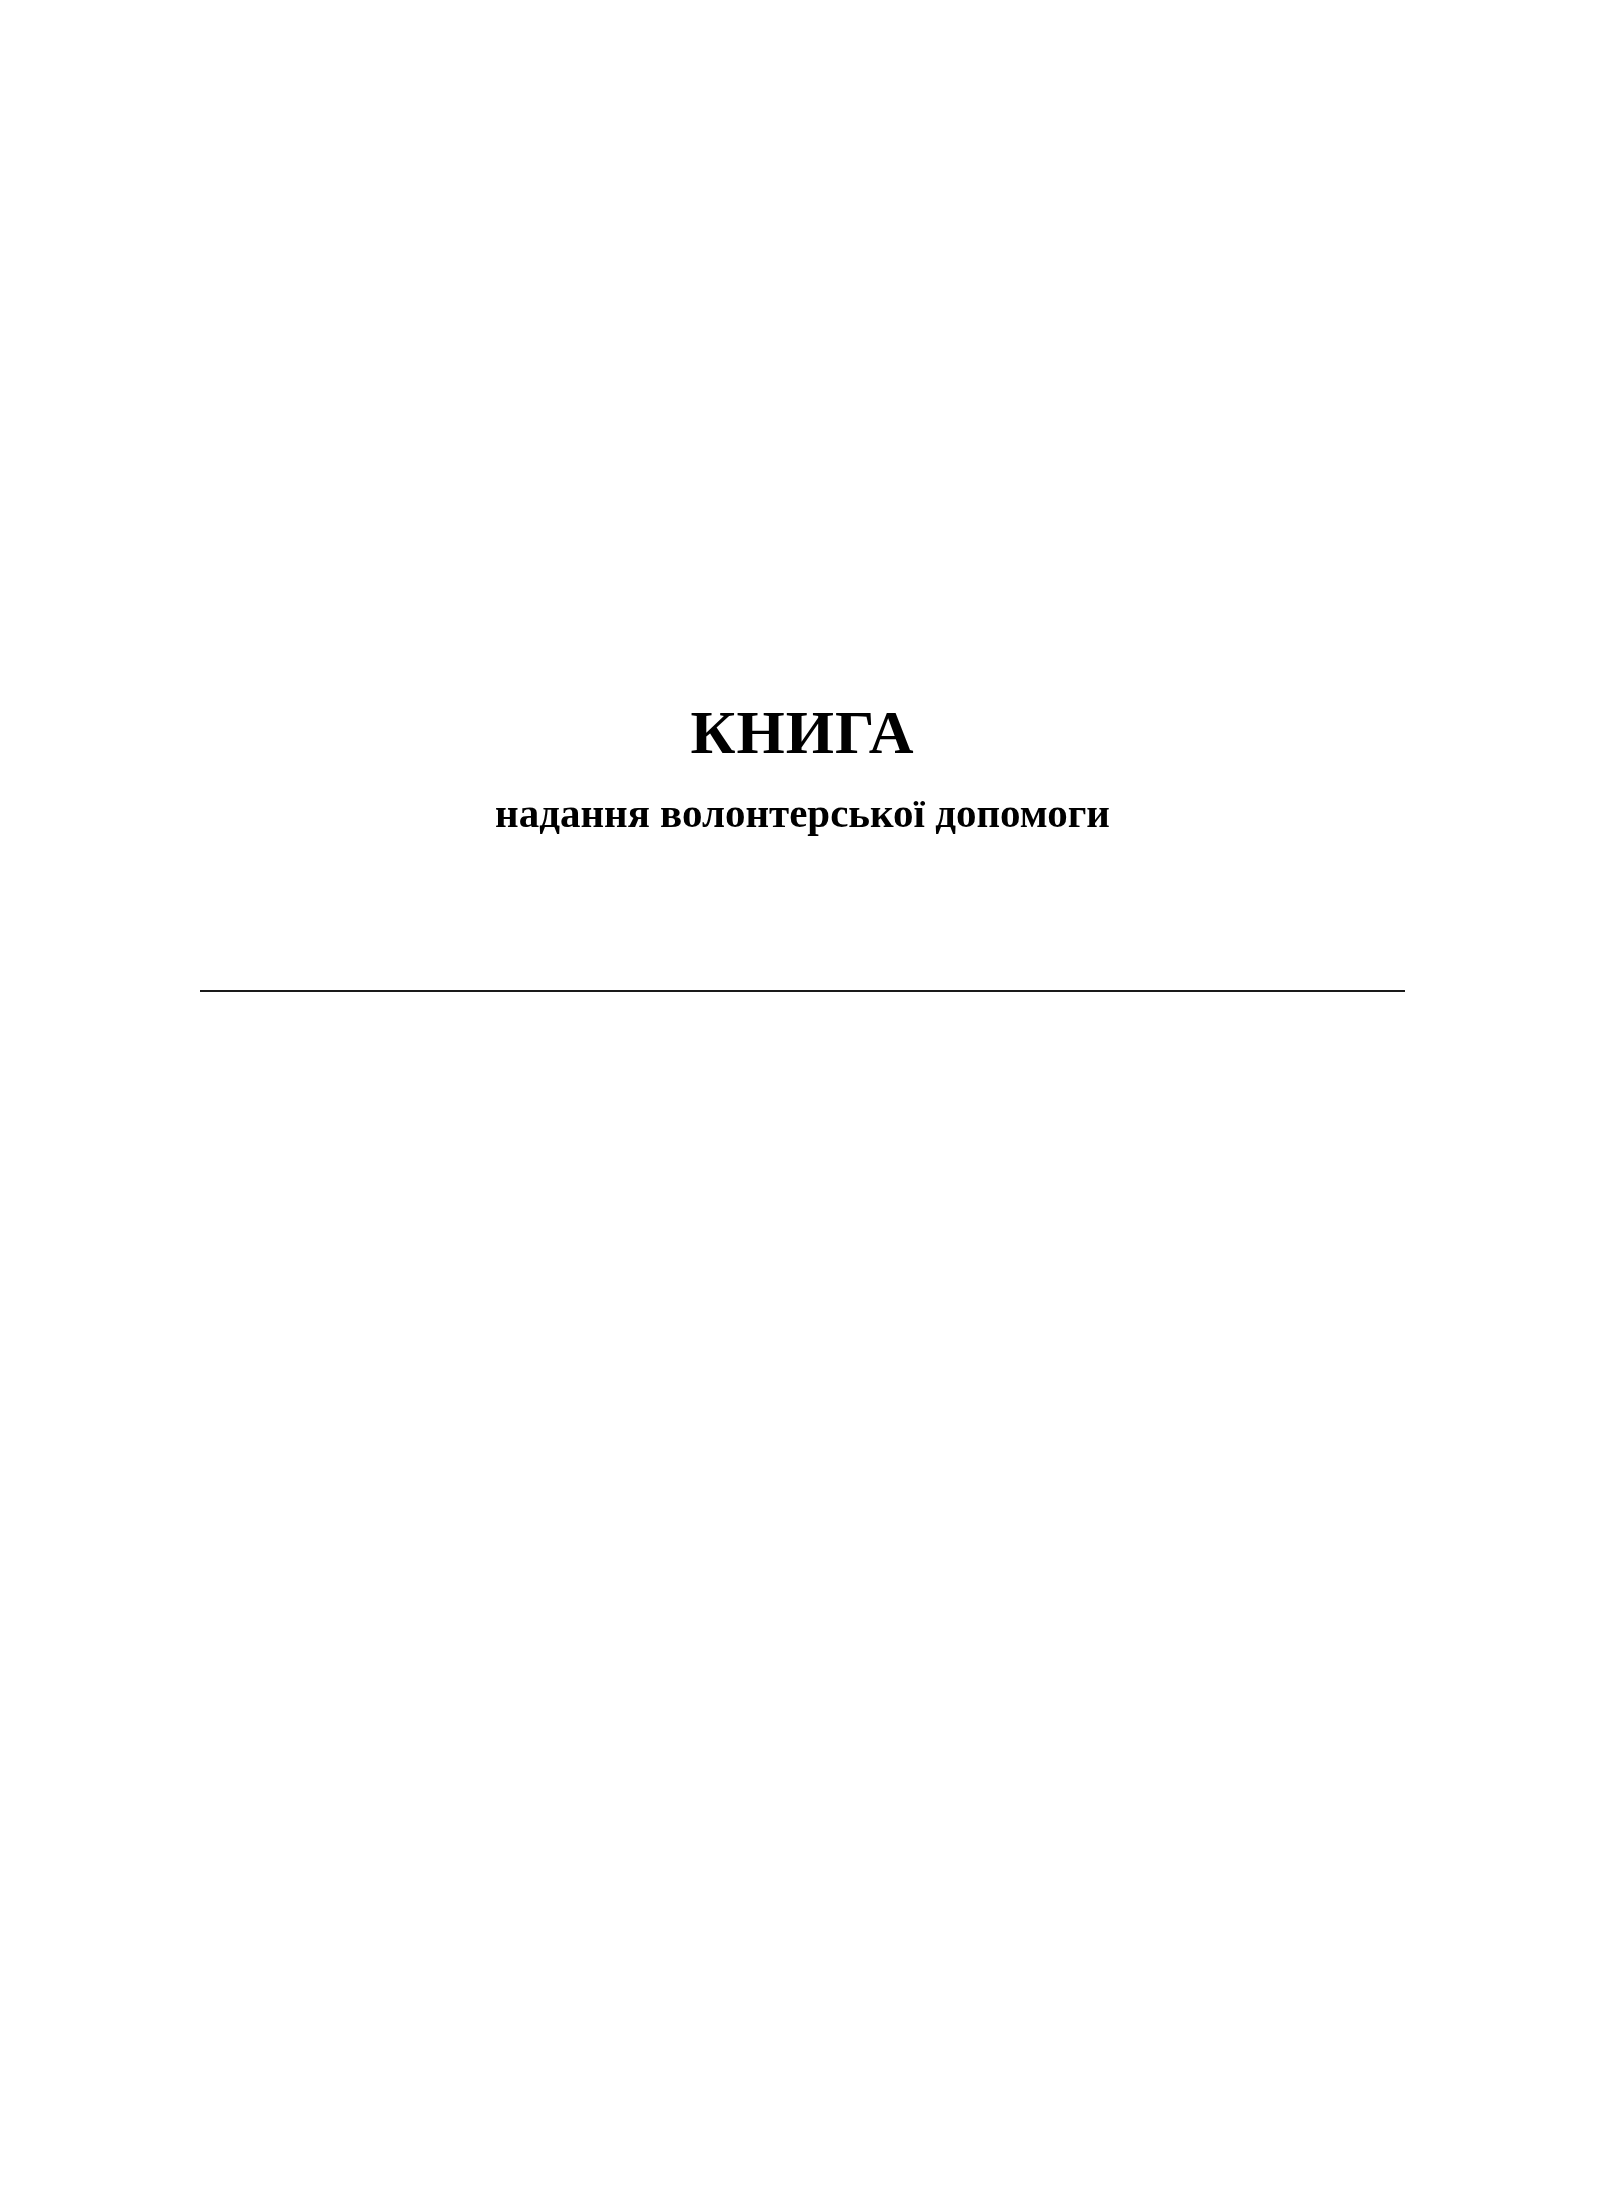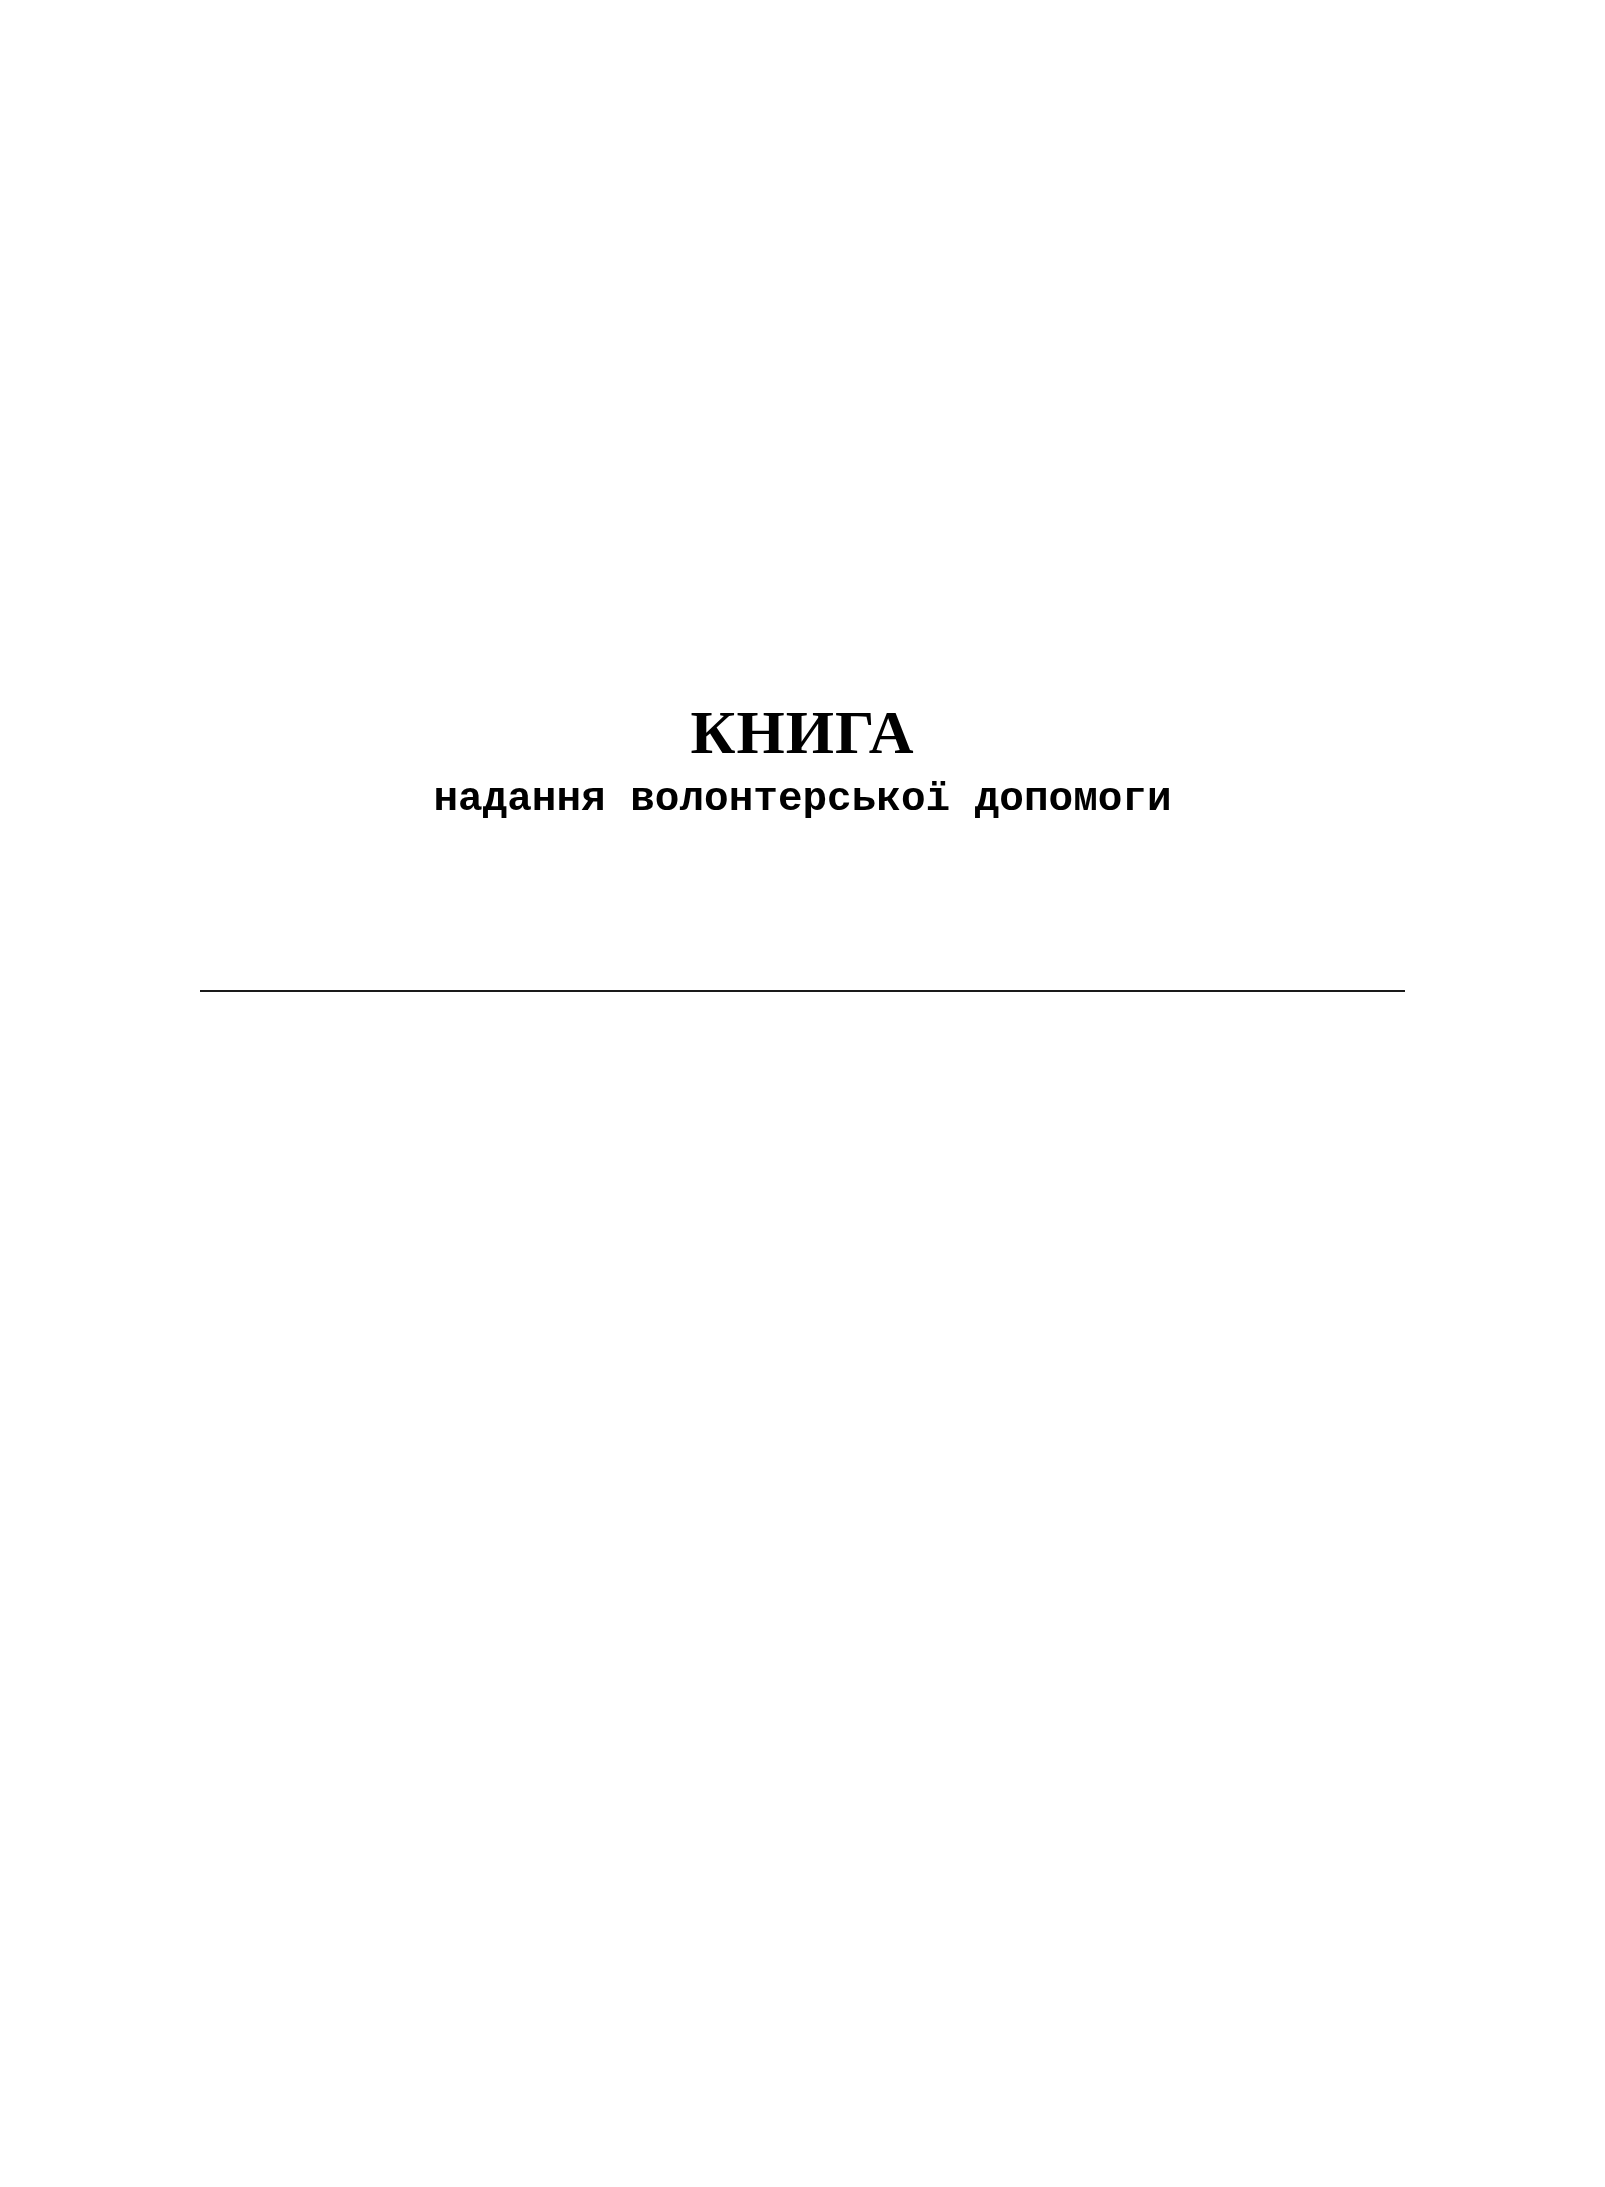--- a/index.html
+++ b/index.html
@@ -38,23 +38,23 @@
     font-weight: bold;
     letter-spacing: 1px;
     line-height: 1.05;
     margin: 0;
     font-family: "Liberation Serif", "DejaVu Serif", serif;
   }
 
   .doc-subtitle {
     font-size: 41px;
     font-weight: bold;
-    margin: 10px 0 0 0;
+    margin: 24px 0 0 0;
     line-height: 1.2;
-    font-family: Liberation Mono, monospace;
+    font-family: Liberation Serif, serif;
   }
 
   .org-block {
     position: absolute;
     left: 200px;
     width: 1205px;
     top: 990px;
     text-align: center;
   }
 

